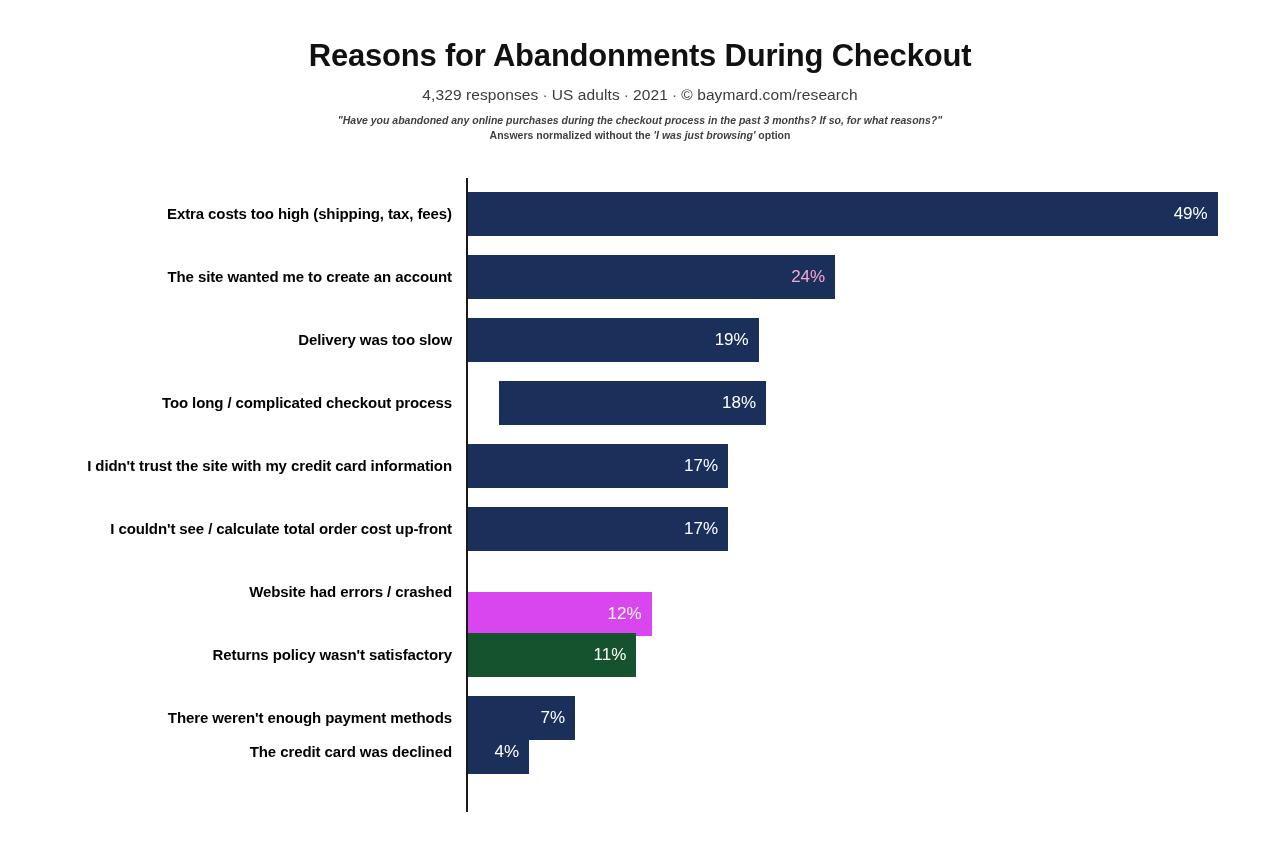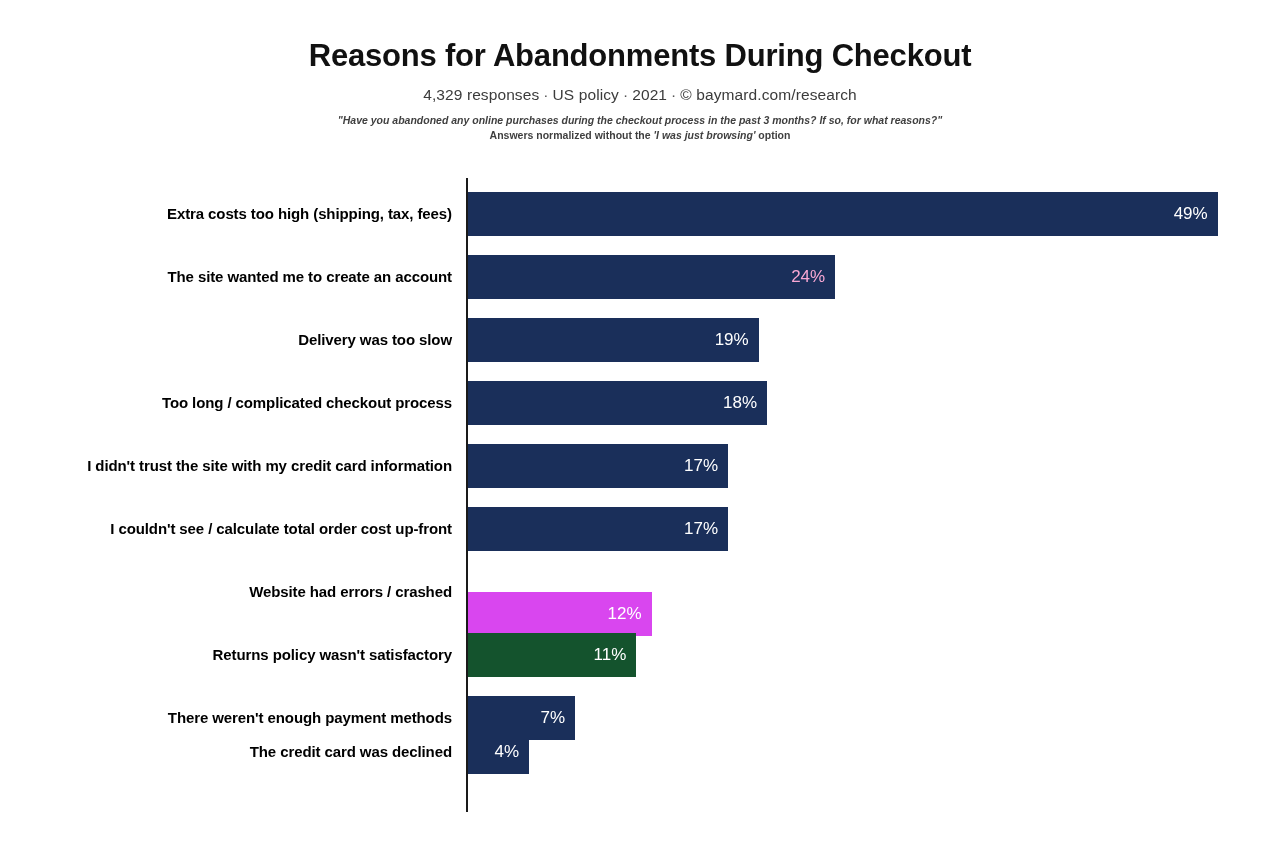--- a/index.html
+++ b/index.html
@@ -139,21 +139,21 @@
 </style>
 </head>
 <body>
 
 <div class="chart-root">
 
   <div class="header">
     <h1 class="chart-title">Reasons for Abandonments During Checkout</h1>
 
     <p class="chart-meta">
-      <span>4,329 responses</span><span class="sep">·</span><span>US policy</span><span class="sep">·</span><span>2021</span><span class="sep">·</span><span>© baymard.com/research</span>
+      <span>4,329 responses</span><span class="sep">·</span><span>US adults</span><span class="sep">·</span><span>2021</span><span class="sep">·</span><span>© baymard.com/research</span>
     </p>
 
     <p class="chart-subnote">"Have you abandoned any online purchases during the checkout process in the past 3 months? If so, for what reasons?"</p>
 
     <p class="chart-subnote2">
       <span>Answers normalized without the </span><em>'I was just browsing'</em><span> option</span>
     </p>
   </div>
 
   <div class="plot">
@@ -178,21 +178,21 @@
         <div class="bar-row" style="top: 140px;">
           <div class="row-label">Delivery was too slow</div>
           <div class="bar-wrap" style="width: 290.7px;">
             <div class="bar" style="background: rgb(26, 47, 90);">
               <span class="bar-value" style="color: rgb(255, 255, 255);">19%</span>
             </div>
           </div>
         </div>
         <div class="bar-row" style="top: 203px;">
           <div class="row-label">Too long / complicated checkout process</div>
-          <div class="bar-wrap" style="width: 299px;">
+          <div class="bar-wrap" style="width: 267px; margin-left: 31px;">
             <div class="bar" style="background: rgb(26, 47, 90);">
               <span class="bar-value" style="color: rgb(255, 255, 255);">18%</span>
             </div>
           </div>
         </div>
         <div class="bar-row" style="top: 266px;">
           <div class="row-label">I didn't trust the site with my credit card information</div>
           <div class="bar-wrap" style="width: 260.1px;">
             <div class="bar" style="background: rgb(26, 47, 90);">
               <span class="bar-value" style="color: rgb(255, 255, 255);">17%</span>

